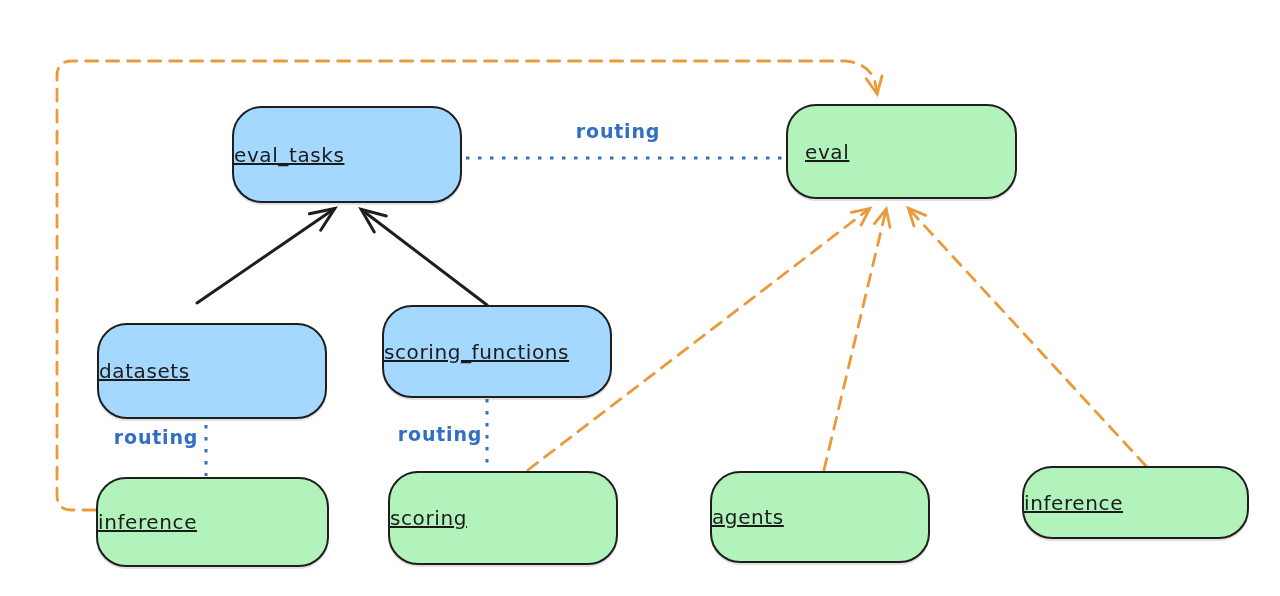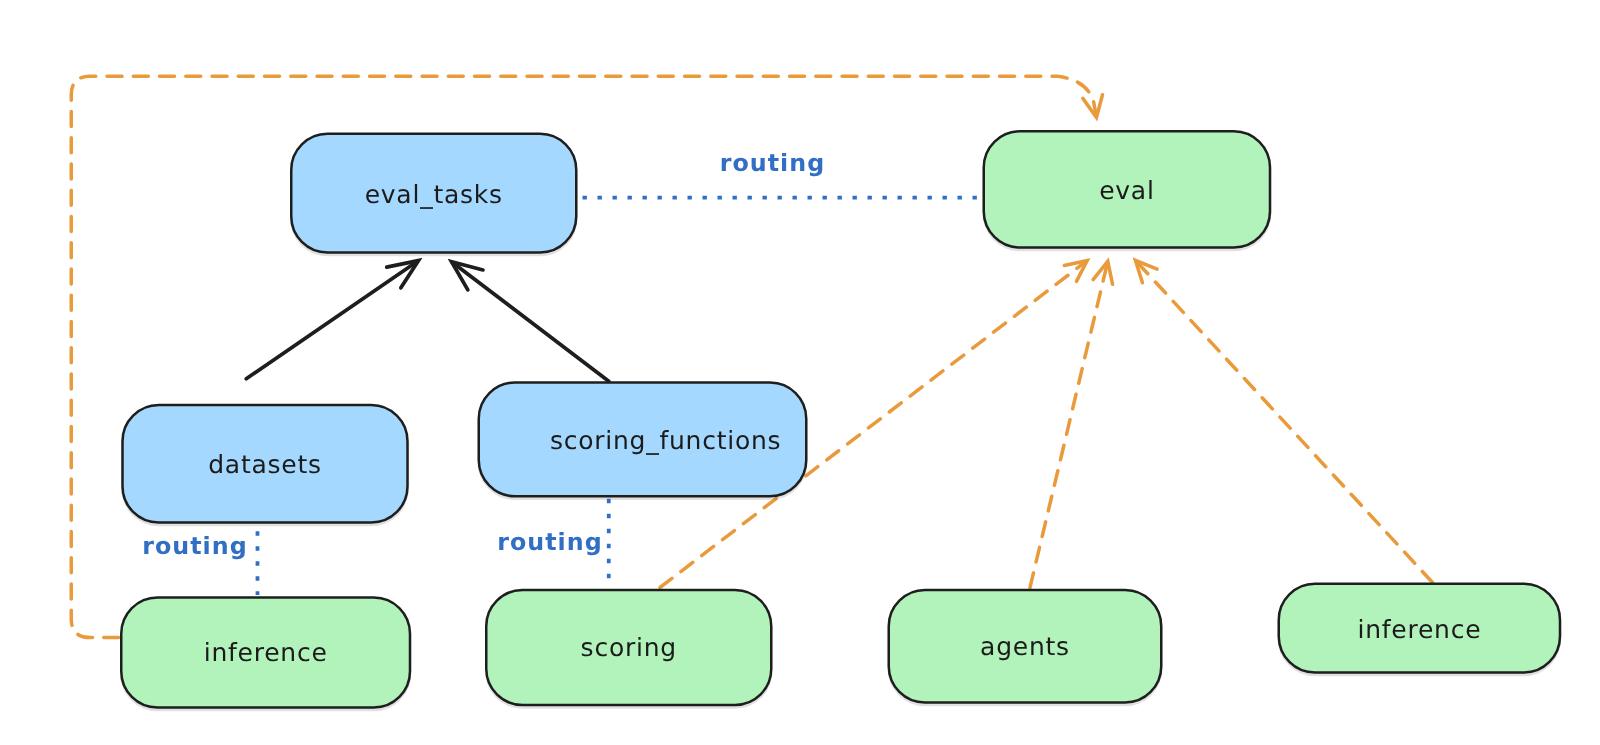--- a/index.html
+++ b/index.html
@@ -52,25 +52,26 @@
     stroke-linecap: round;
   }
   .arrowhead-black { stroke: var(--arrow-black); stroke-width: 3; fill: none; stroke-linecap: round; }
   .arrowhead-orange { stroke: var(--edge-orange); stroke-width: 2.8; fill: none; stroke-linecap: round; }
   .node {
     position: absolute;
     border: 2.6px solid var(--node-stroke);
     border-radius: 30px;
     display: flex;
     align-items: center;
-    justify-content: center;
+    justify-content: flex-start;
     font-size: 20px;
     letter-spacing: 0.6px;
     color: var(--text-color);
     box-shadow: 0 2px 0 rgba(90,90,90,0.18);
+    text-decoration: underline;
   }
   .node.blue { background: var(--node-blue-fill); }
   .node.green { background: var(--node-green-fill); }
   .edge-label {
     position: absolute;
     color: var(--edge-blue);
     font-size: 19px;
     font-weight: 700;
     letter-spacing: 0.8px;
     text-align: center;
@@ -102,29 +103,29 @@
     <path class="edge-dashed-orange" d="M 95 510 L 72 510 Q 57 510 57 495 L 57 76 Q 57 61 72 61 L 846 61 Q 870 64 875 82 L 877 93" marker-end="url(#arrow-orange)"></path>
     <path class="edge-dashed-orange" d="M 528 470 L 869 209" marker-end="url(#arrow-orange)"></path>
     <path class="edge-dashed-orange" d="M 824 470 L 886 210" marker-end="url(#arrow-orange)"></path>
     <path class="edge-dashed-orange" d="M 1146 466 L 909 209" marker-end="url(#arrow-orange)"></path>
   </svg>
 
   <div class="node blue" style="left:232px; top:106px;  width:230px; height:97px;">
     <span>eval_tasks</span>
   </div>
 
-  <div class="node green" style="left:786px; top:104px;  width:231px; height:95px;">
+  <div class="node green" style="left:786px; top:104px;  width:231px; height:95px;padding-left:17px;">
     <span>eval</span>
   </div>
 
   <div class="node blue" style="left:97px;  top:303px;  width:230px; height:96px;margin-top:20px;">
     <span>datasets</span>
   </div>
 
-  <div class="node blue" style="left:382px; top:305px;  width:264px; height:93px;padding-left:37px;">
+  <div class="node blue" style="left:382px; top:305px;  width:230px; height:93px;">
     <span>scoring_functions</span>
   </div>
 
   <div class="node green" style="left:96px;  top:477px;  width:233px; height:90px;">
     <span>inference</span>
   </div>
 
   <div class="node green" style="left:388px; top:471px;  width:230px; height:94px;">
     <span>scoring</span>
   </div>

